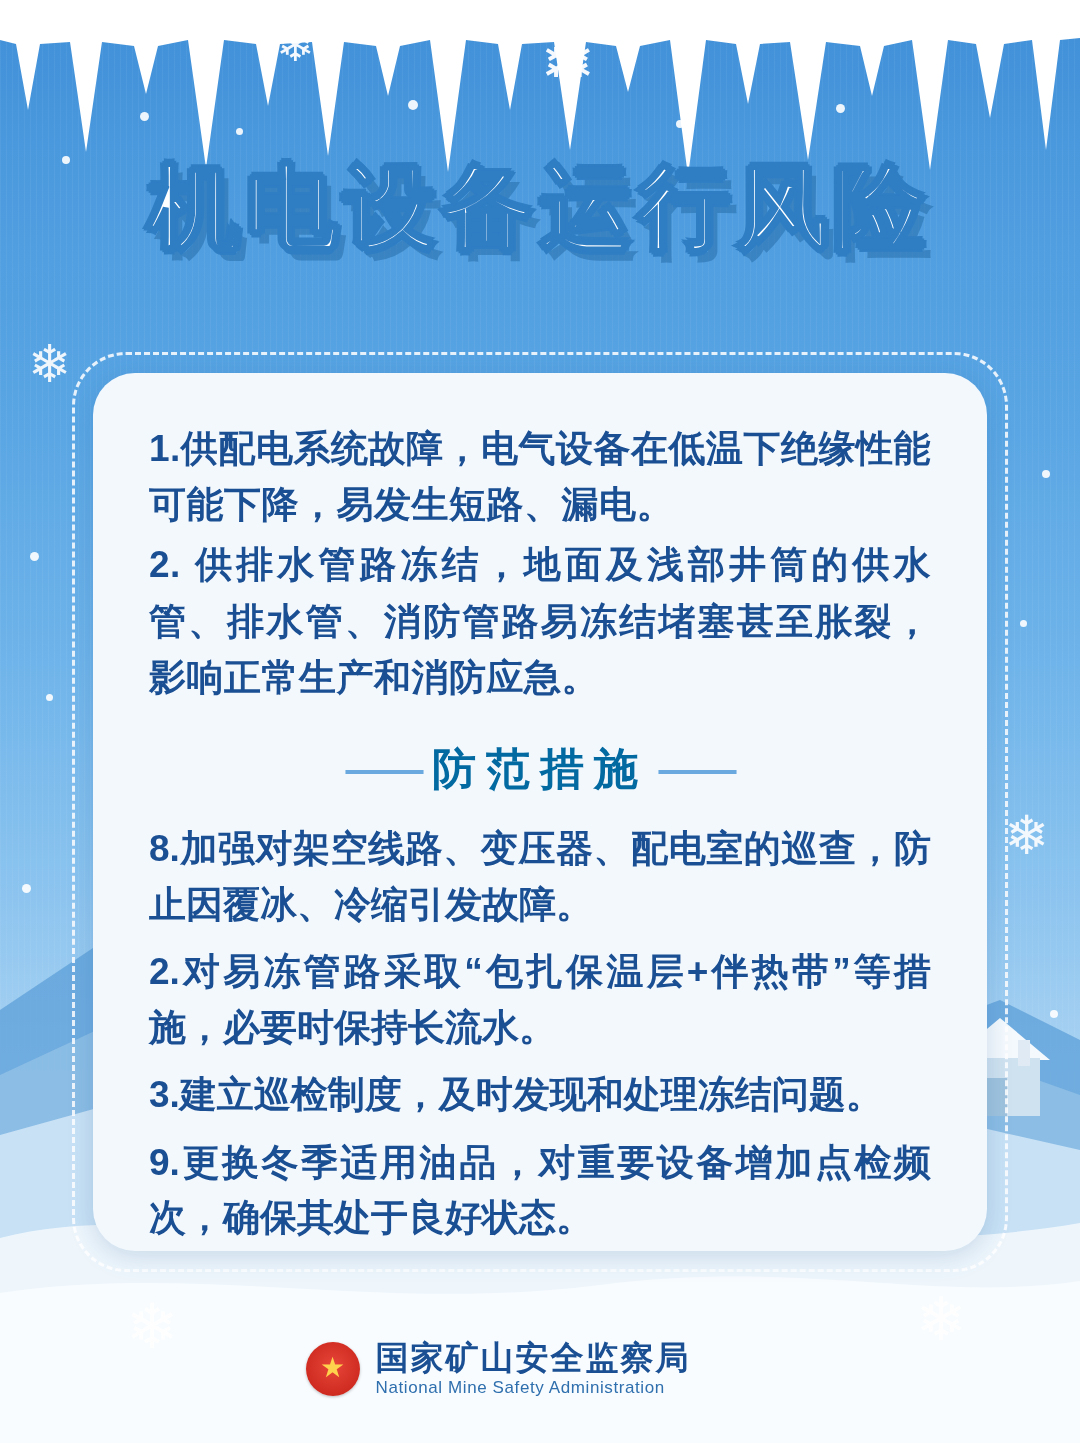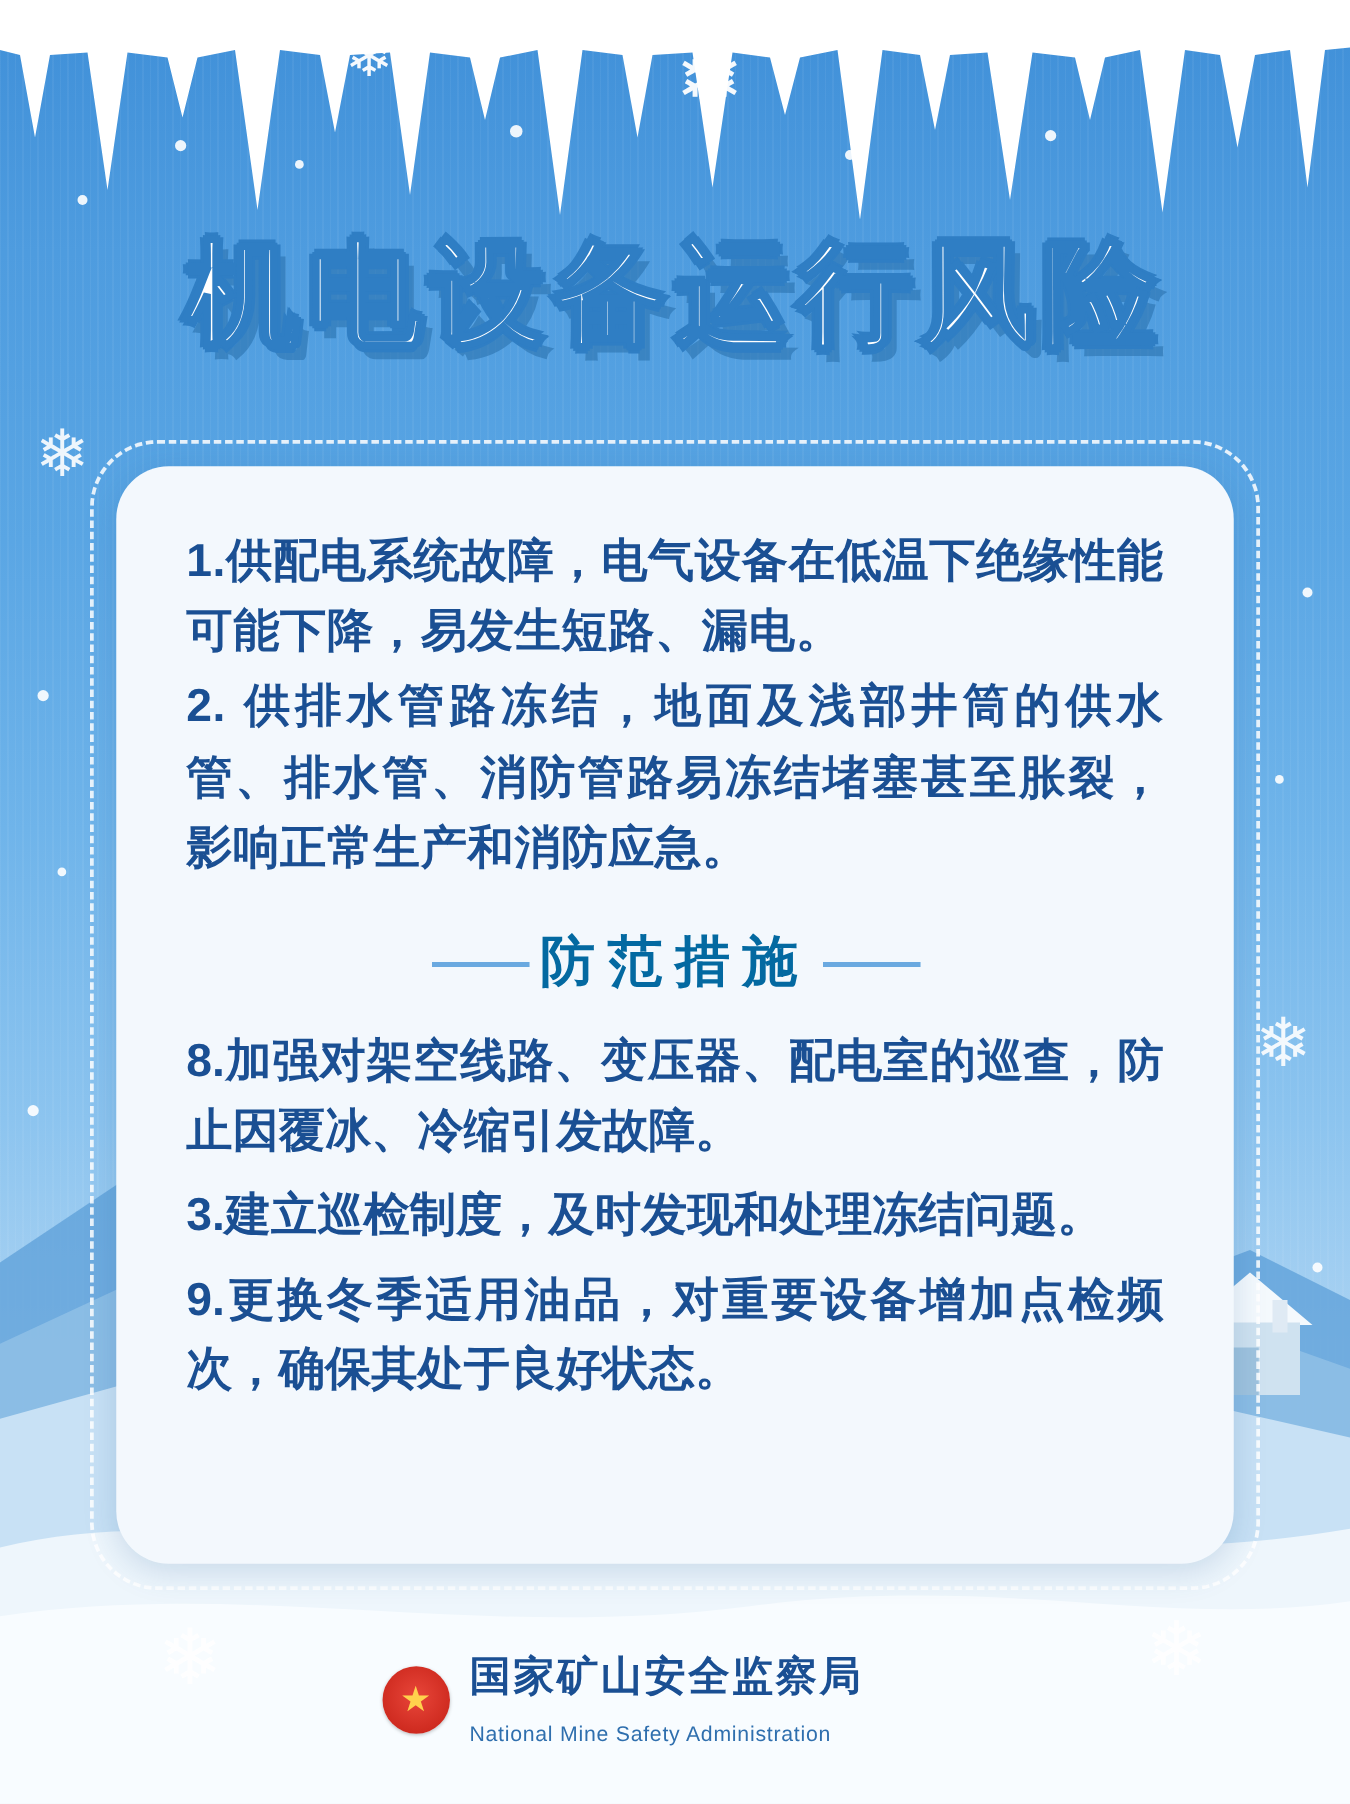--- a/index.html
+++ b/index.html
@@ -84,21 +84,20 @@
     color: #ffffff;
     -webkit-text-stroke: 3px #2f7ec4;
     text-shadow:
        4px 0 0 #2f7ec4,
       -4px 0 0 #2f7ec4,
        0 4px 0 #2f7ec4,
        0 -4px 0 #2f7ec4,
        8px 10px 0 rgba(39,110,170,0.55);
     line-height: 1.05;
     white-space: nowrap;
-    margin-top: 27px;
   }
 
   
   .card-outer {
     position: absolute;
     left: 72px;
     top: 352px;
     width: 936px;
     height: 920px;
     border: 3px dashed rgba(255,255,255,0.85);
@@ -195,21 +194,21 @@
   .footer-cn {
     color: #1a4f93;
     font-size: 33px;
     font-weight: bold;
     letter-spacing: 2px;
   }
   .footer-en {
     color: #2f6fae;
     font-size: 17px;
     letter-spacing: 0.6px;
-    margin-top: 18px;
+    margin-top: 1px;
   }
 
   
   .flake {
     position: absolute;
     color: #ffffff;
     line-height: 1;
     user-select: none;
   }
   .dot {
@@ -297,20 +296,21 @@
       <p class="para">1.供配电系统故障，电气设备在低温下绝缘性能可能下降，易发生短路、漏电。</p>
       <p class="para second">2. 供排水管路冻结，地面及浅部井筒的供水管、排水管、消防管路易冻结堵塞甚至胀裂，影响正常生产和消防应急。</p>
 
       <div class="section-head">
         <span class="dash">——</span>
         <span class="section-title">防范措施</span>
         <span class="dash">——</span>
       </div>
 
       <p class="measure">8.加强对架空线路、变压器、配电室的巡查，防止因覆冰、冷缩引发故障。</p>
+      <p class="measure">2.对易冻管路采取“包扎保温层+伴热带”等措施，必要时保持长流水。</p>
       <p class="measure">3.建立巡检制度，及时发现和处理冻结问题。</p>
       <p class="measure">9.更换冬季适用油品，对重要设备增加点检频次，确保其处于良好状态。</p>
 
     </div>
   </div>
 
   <div class="footer">
     <div class="emblem"></div>
     <div class="footer-text">
       <div class="footer-cn">国家矿山安全监察局</div>

